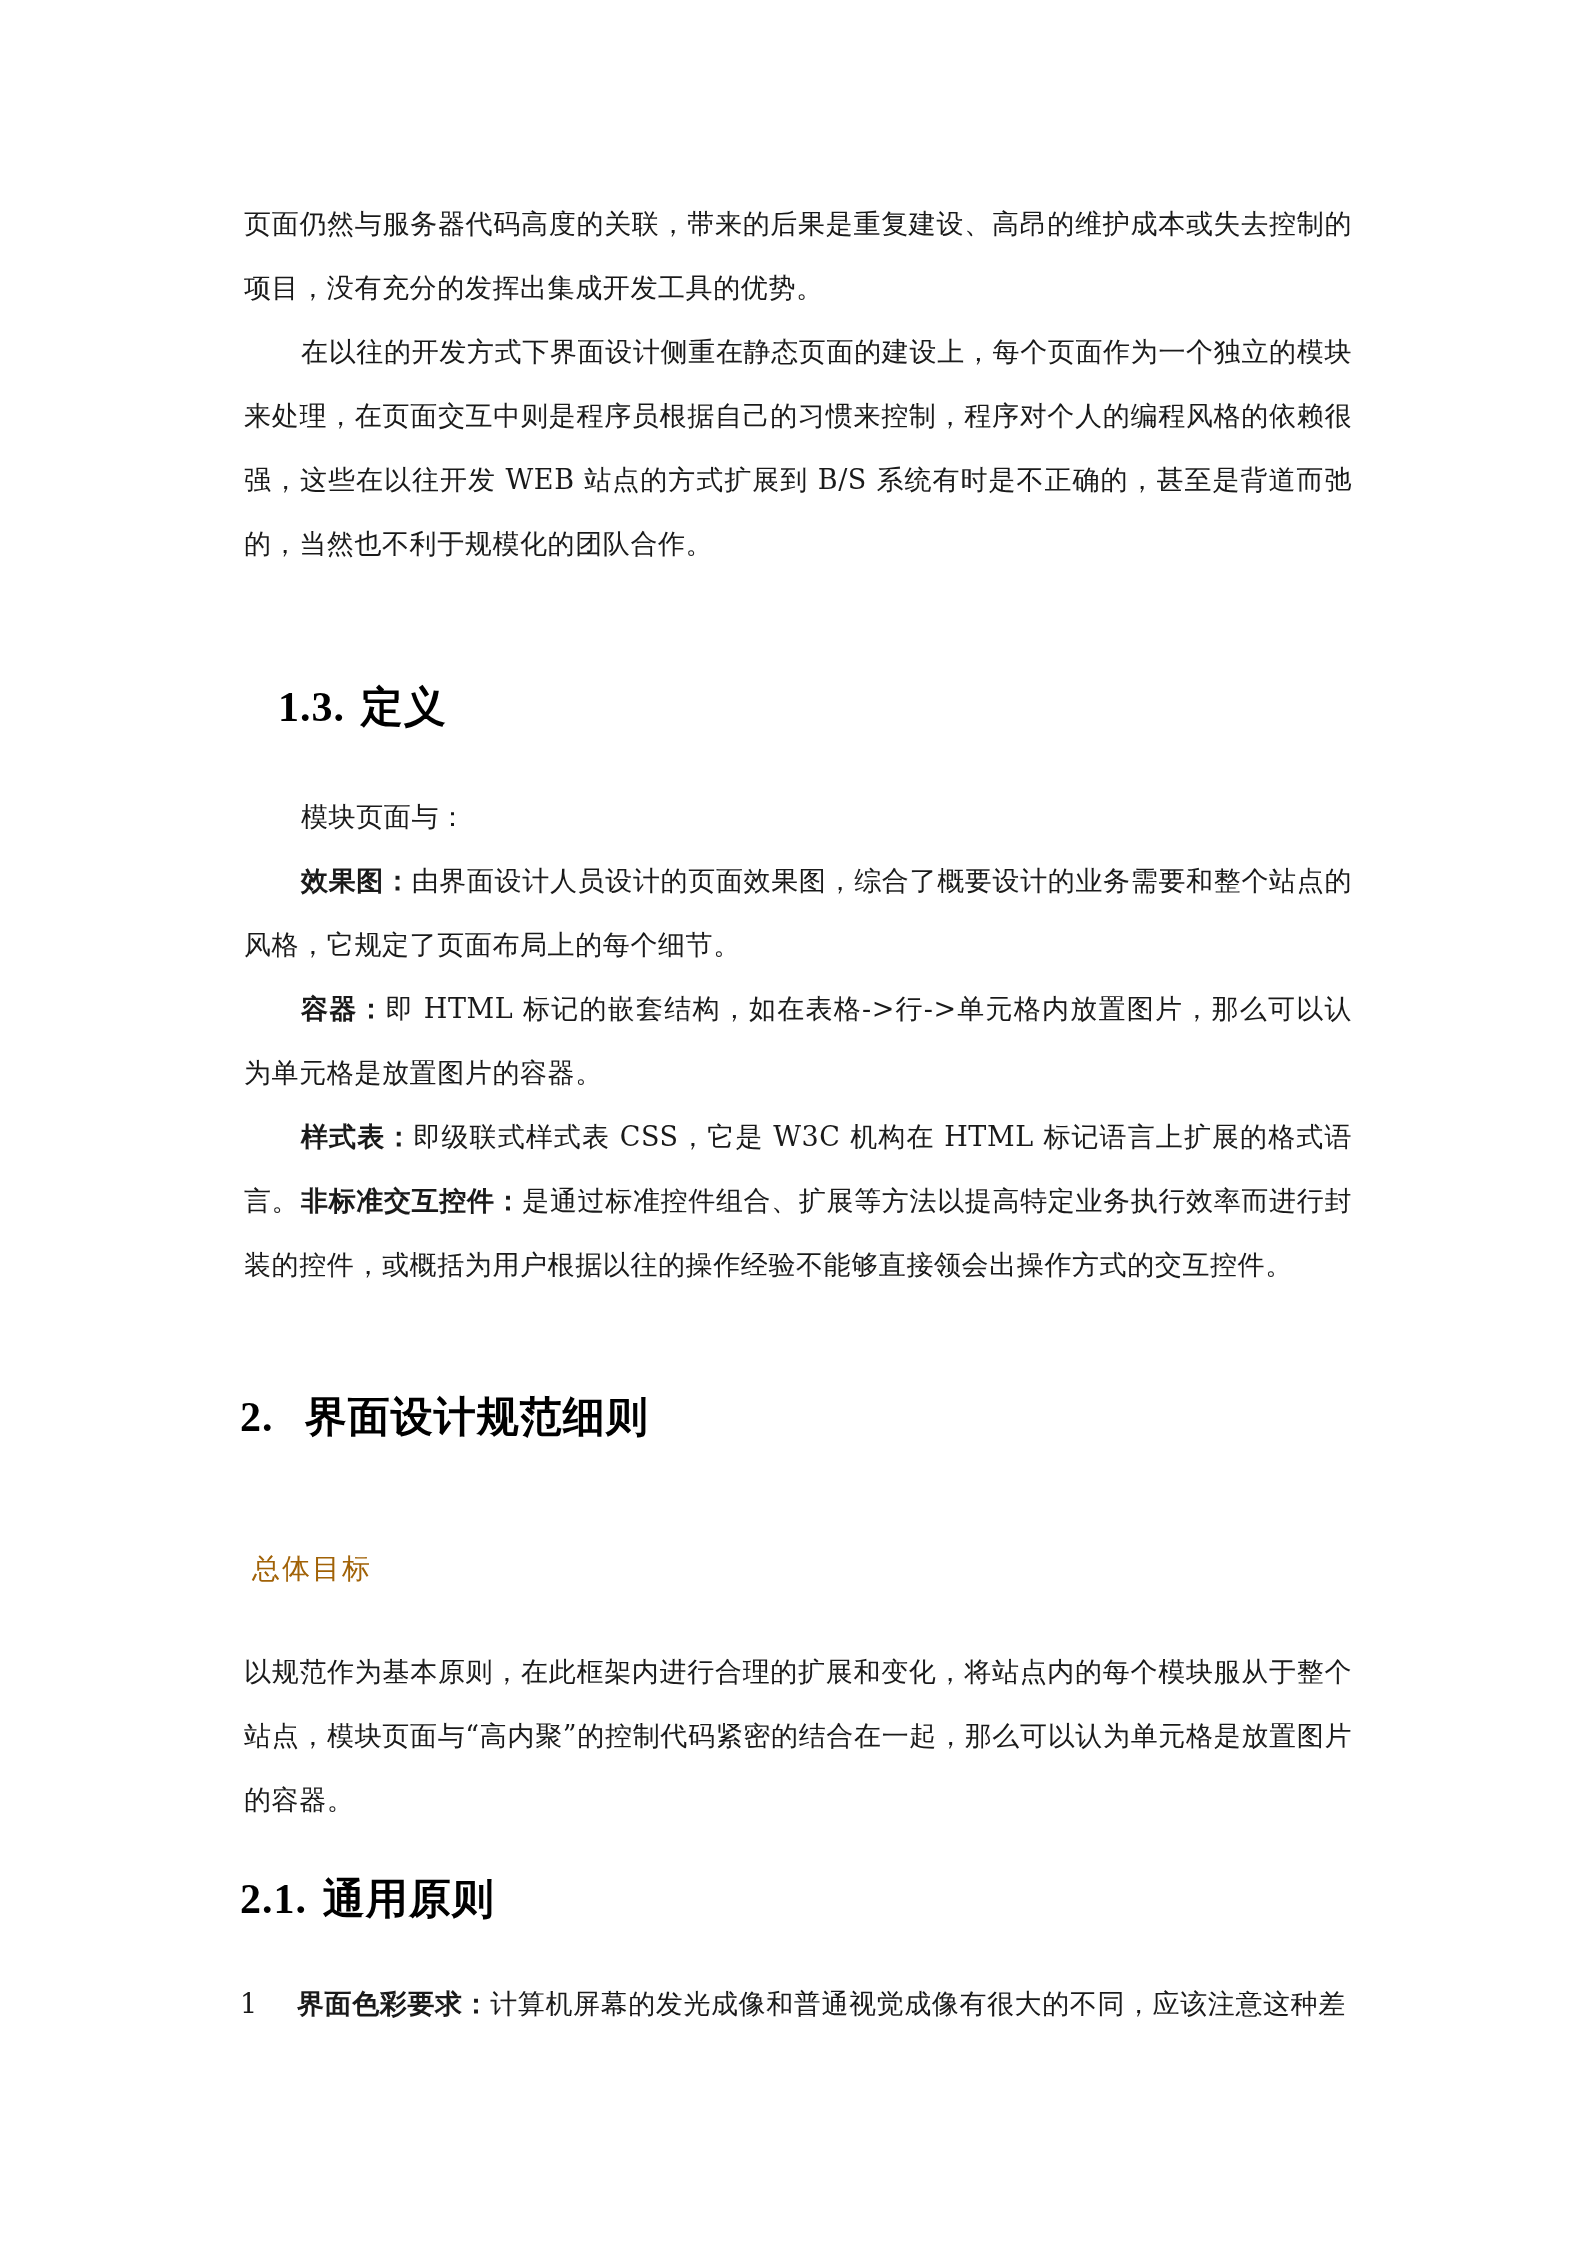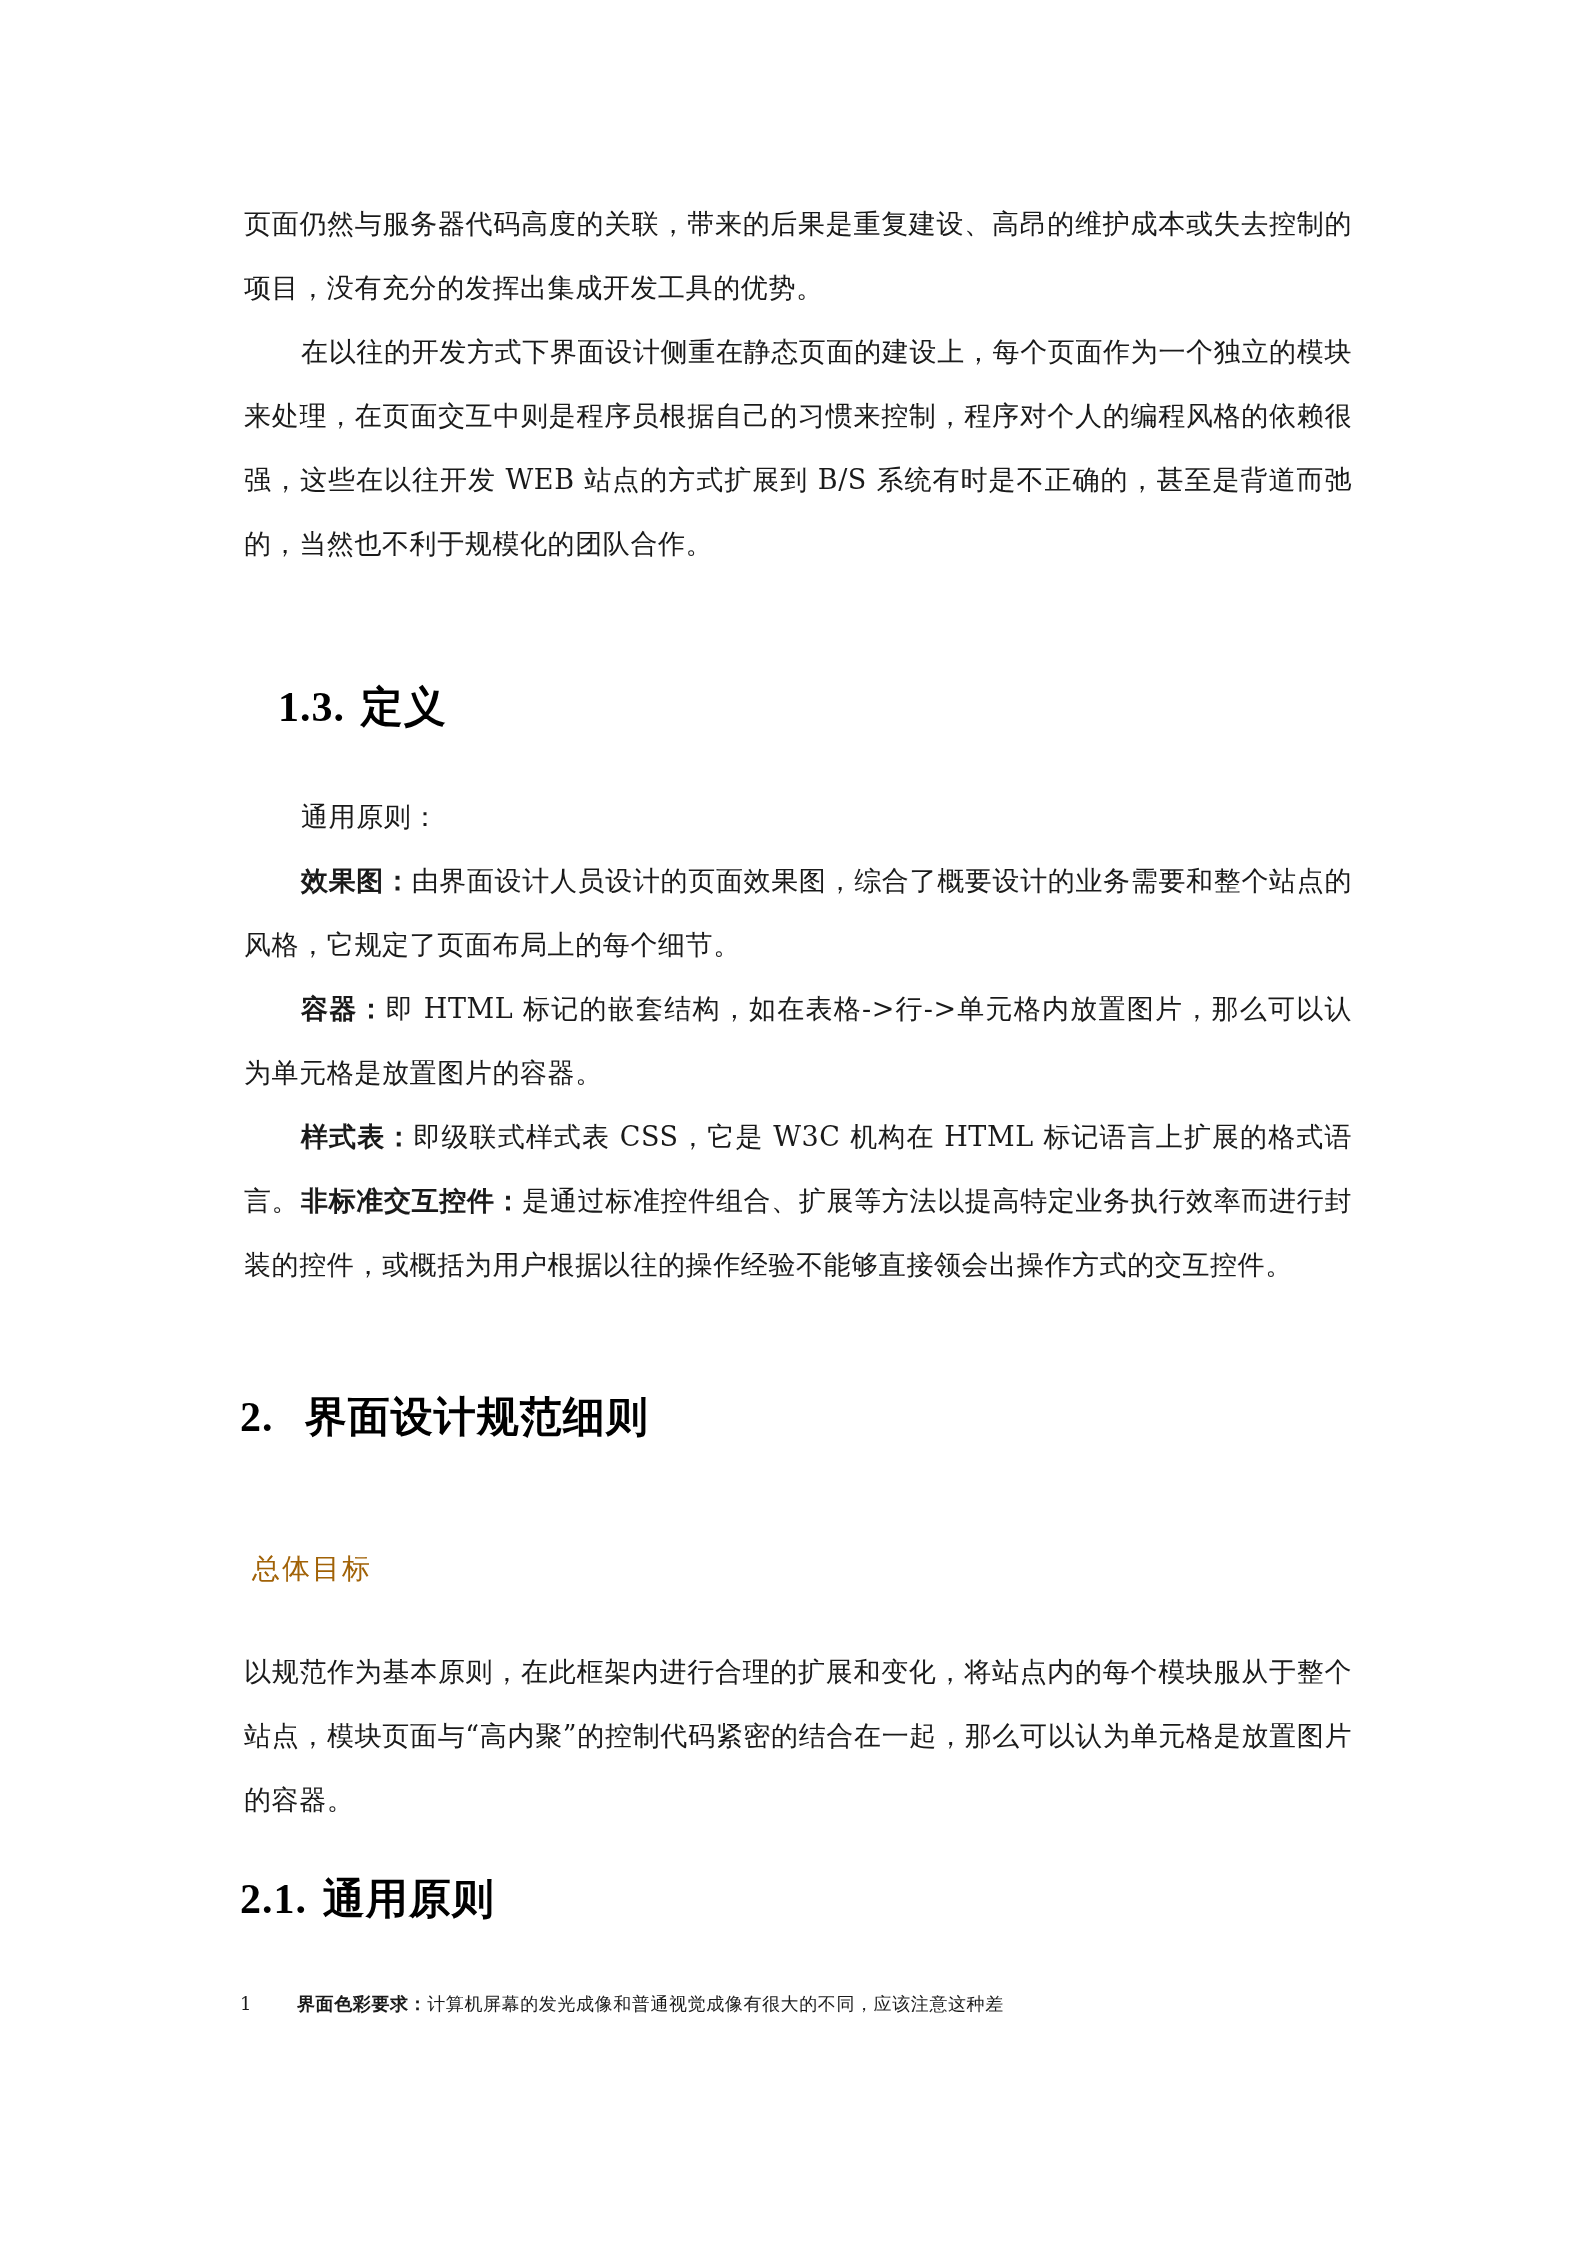--- a/index.html
+++ b/index.html
@@ -27,40 +27,40 @@
   }
   .h2 .num { font-family: "Liberation Serif", "DejaVu Serif", serif; }
   .h3 {
     position: absolute; left: 0; margin: 12px;
     font-size: 28px; font-weight: normal; line-height: 48px;
     font-family: "DejaVu Sans", "Liberation Sans", sans-serif;
     letter-spacing: 2px; color: #a16207;
   }
   .list-item {
     position: absolute; left: 0; width: 1108px;
-    font-size: 18px; line-height: 64px; margin: 0;
+    font-size: 27px; line-height: 64px; margin: 0;
     letter-spacing: 0.6px; white-space: nowrap;
   }
   .list-item .marker { display: inline-block; width: 57px; }
 </style>
 </head>
 <body>
 
 <div class="page">
 
   <p class="para" style="top:188px;">页面仍然与服务器代码高度的关联，带来的后果是重复建设、高昂的维护成本或失去控制的项目，没有充分的发挥出集成开发工具的优势。</p>
 
   <p class="para indent" style="top:316px;">在以往的开发方式下界面设计侧重在静态页面的建设上，每个页面作为一个独立的模块来处理，在页面交互中则是程序员根据自己的习惯来控制，程序对个人的编程风格的依赖很强，这些在以往开发 WEB 站点的方式扩展到 B/S 系统有时是不正确的，甚至是背道而弛的，当然也不利于规模化的团队合作。</p>
 
   <h2 class="h2" style="top:677px;margin-left:38px;">
     <span class="num">1.3.</span>
     <span>定义</span>
   </h2>
 
-  <p class="para indent" style="top:781px;">通用原则：</p>
+  <p class="para indent" style="top:781px;">模块页面与：</p>
 
   <p class="para indent" style="top:845px;">
     <span class="term">效果图：</span><span>由界面设计人员设计的页面效果图，综合了概要设计的业务需要和整个站点的风格，它规定了页面布局上的每个细节。</span>
   </p>
 
   <p class="para indent" style="top:973px;">
     <span class="term">容器：</span><span>即 HTML 标记的嵌套结构，如在表格-&gt;行-&gt;单元格内放置图片，那么可以认为单元格是放置图片的容器。</span>
   </p>
 
   <p class="para indent" style="top:1101px;">

